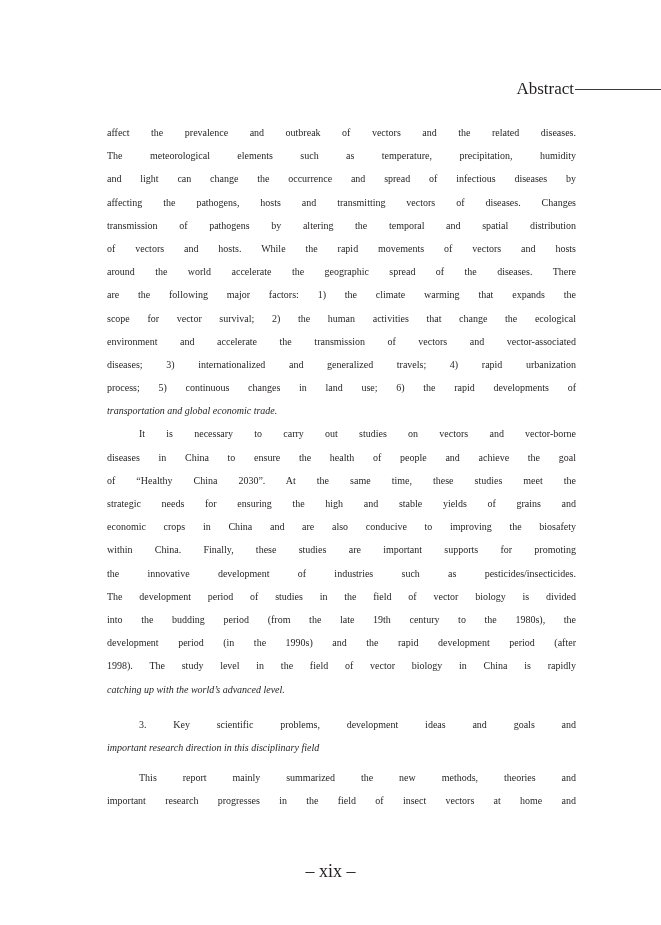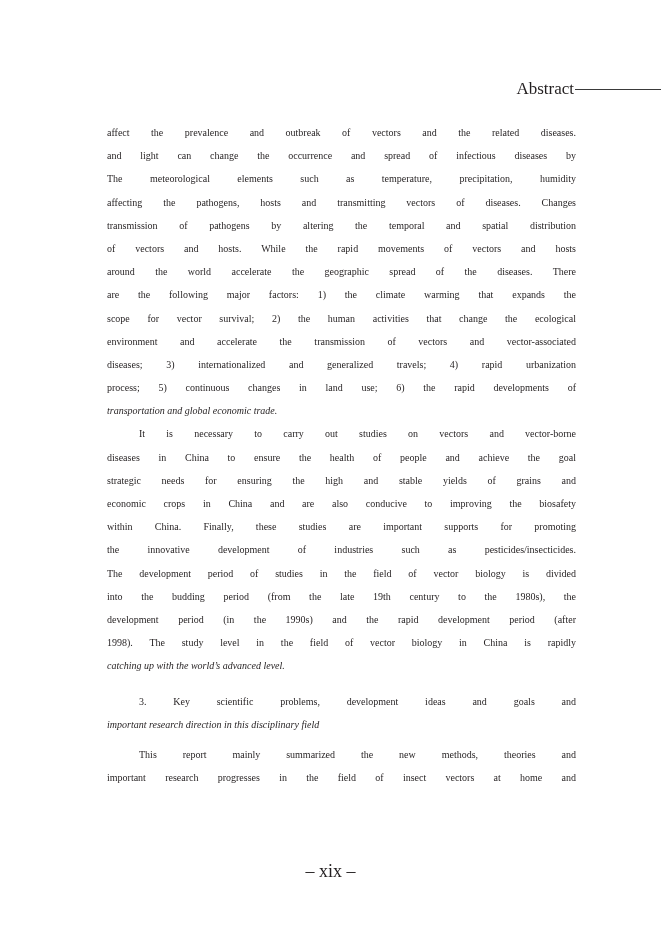--- a/index.html
+++ b/index.html
@@ -84,37 +84,38 @@
 
 <div class="running-header">
   <span class="label">Abstract</span>
   <div class="rule"></div>
 </div>
 
 <div class="body-text">
 
   <div>
     <span class="line">affect the prevalence and outbreak of vectors and the related diseases.</span>
+    <span class="line">The meteorological elements such as temperature, precipitation, humidity</span>
     <span class="line">and light can change the occurrence and spread of infectious diseases by</span>
-    <span class="line">The meteorological elements such as temperature, precipitation, humidity</span>
     <span class="line">affecting the pathogens, hosts and transmitting vectors of diseases. Changes</span>
     <span class="line">transmission of pathogens by altering the temporal and spatial distribution</span>
     <span class="line">of vectors and hosts. While the rapid movements of vectors and hosts</span>
     <span class="line">around the world accelerate the geographic spread of the diseases. There</span>
     <span class="line">are the following major factors: 1) the climate warming that expands the</span>
     <span class="line">scope for vector survival; 2) the human activities that change the ecological</span>
     <span class="line">environment and accelerate the transmission of vectors and vector-associated</span>
     <span class="line">diseases; 3) internationalized and generalized travels; 4) rapid urbanization</span>
     <span class="line">process; 5) continuous changes in land use; 6) the rapid developments of</span>
     <span class="line last">transportation and global economic trade.</span>
   </div>
 
   <div>
     <span class="line indent">It is necessary to carry out studies on vectors and vector-borne</span>
     <span class="line">diseases in China to ensure the health of people and achieve the goal</span>
+    <span class="line">of “Healthy China 2030”. At the same time, these studies meet the</span>
     <span class="line">strategic needs for ensuring the high and stable yields of grains and</span>
     <span class="line">economic crops in China and are also conducive to improving the biosafety</span>
     <span class="line">within China. Finally, these studies are important supports for promoting</span>
     <span class="line">the innovative development of industries such as pesticides/insecticides.</span>
     <span class="line">The development period of studies in the field of vector biology is divided</span>
     <span class="line">into the budding period (from the late 19th century to the 1980s), the</span>
     <span class="line">development period (in the 1990s) and the rapid development period (after</span>
     <span class="line">1998). The study level in the field of vector biology in China is rapidly</span>
     <span class="line last">catching up with the world’s advanced level.</span>
   </div>

